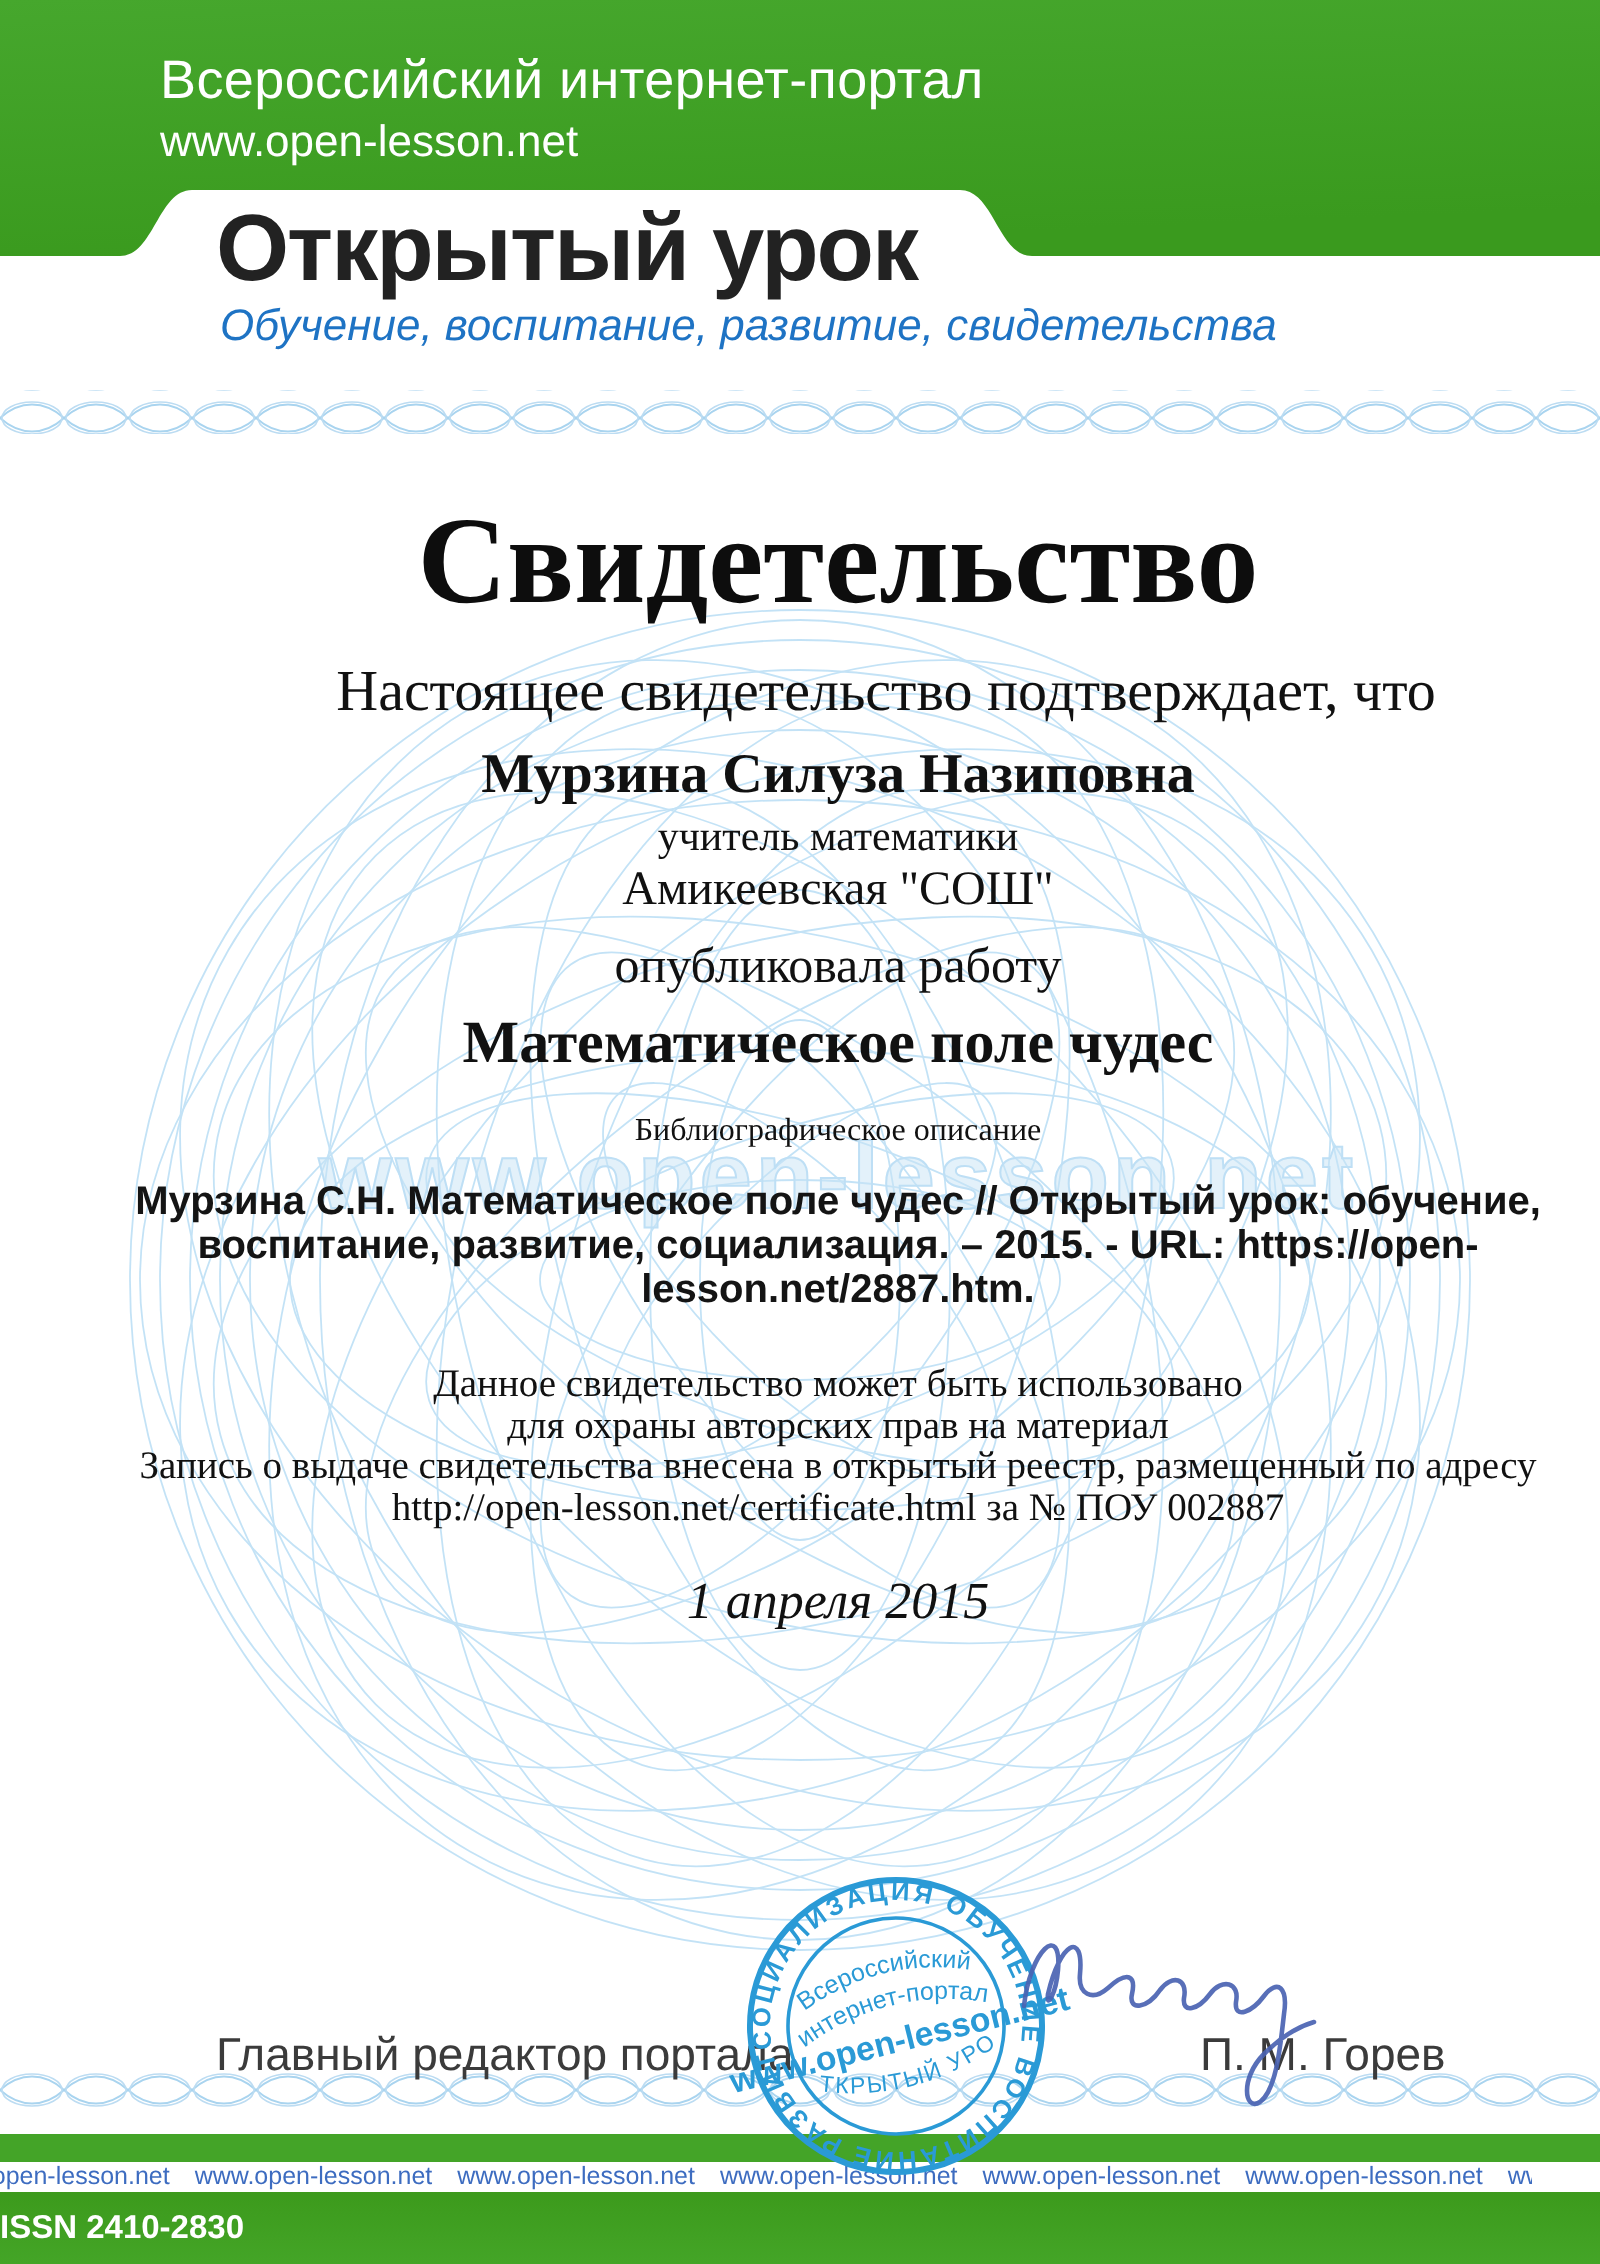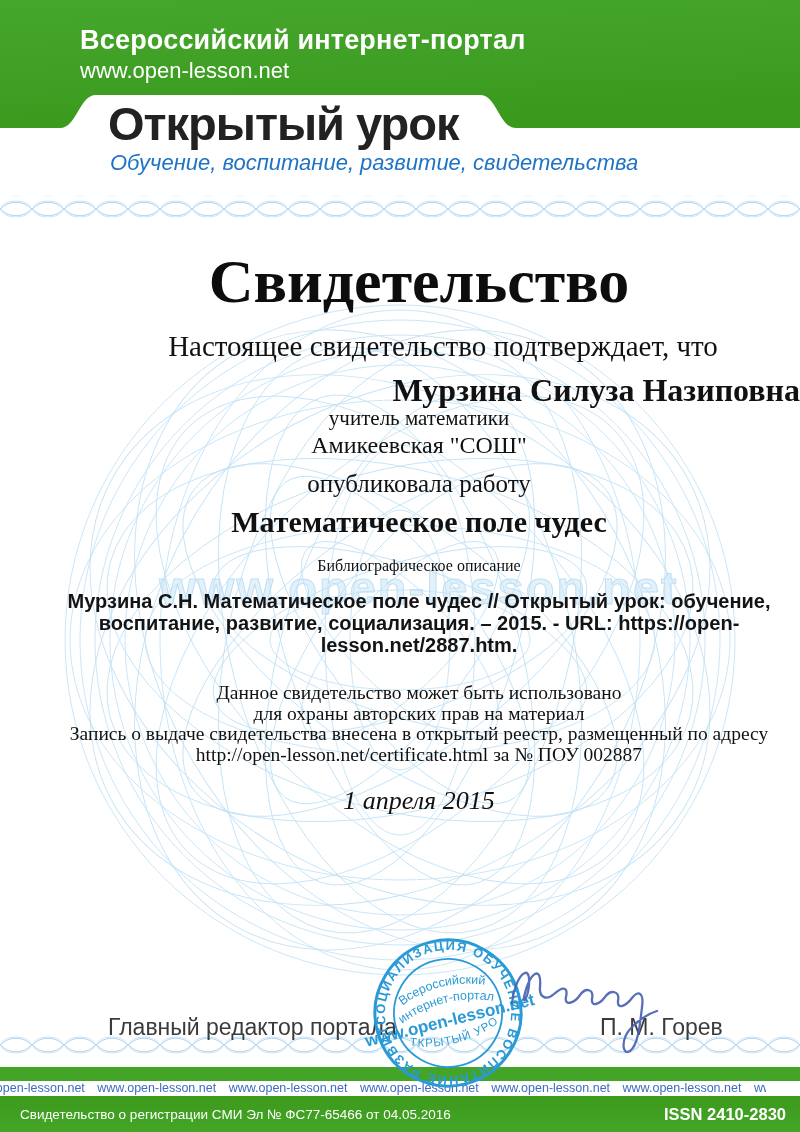--- a/index.html
+++ b/index.html
@@ -5,37 +5,37 @@
   html,body{margin:0;padding:0;}
   body{
     width:800px;height:1132px;position:relative;overflow:hidden;
     background:#ffffff;font-family:"Liberation Serif",serif;color:#111;
   }
   .abs{position:absolute;}
   .center{left:0;right:0;text-align:center;padding-left:38px;}
   
   #header-svg{top:0;left:0;}
   .portal-label{top:25px;left:80px;font-family:"Liberation Sans",sans-serif;
-    font-weight:bold;font-size:27px;color:#ffffff;letter-spacing:.2px;}
+    font-weight:normal;font-size:27px;color:#ffffff;letter-spacing:.2px;}
   .portal-url{top:58px;left:80px;font-family:"Liberation Sans",sans-serif;
     font-size:22px;color:#ffffff;}
   .site-title{top:96px;left:108px;font-family:"Liberation Sans",sans-serif;
     font-size:47px;font-weight:bold;color:#222;letter-spacing:-1px;}
   .tagline{top:150px;left:110px;font-family:"Liberation Sans",sans-serif;
     font-style:italic;font-size:22px;color:#1e73c4;}
   
   #guilloche{top:0;left:0;z-index:1;}
   .watermark{top:560px;z-index:2;font-family:"Liberation Sans",sans-serif;
     font-weight:bold;font-size:47px;letter-spacing:2px;
     color:rgba(200,228,246,.50);-webkit-text-stroke:1px #bedff5;}
   
   .ct{z-index:3;}
   .cert-title{top:246px;font-size:62px;font-weight:bold;color:#0d0d0d;}
   .intro{top:330px;font-size:29px;margin-left:48px;}
-  .name{top:372px;font-size:32px;font-weight:bold;text-align:right;}
+  .name{top:372px;font-size:28px;font-weight:bold;}
   .position{top:406px;font-size:21px;}
   .organization{top:432px;font-size:24px;}
   .action{top:470px;font-size:25px;}
   .work-title{top:505px;font-size:30px;font-weight:bold;}
   .bib-label{top:557px;font-size:16px;}
   .bib-text{top:590px;font-family:"Liberation Sans",sans-serif;font-weight:bold;
     font-size:20px;line-height:22px;max-width:724px;margin:0 auto;color:#141414;}
   .usage{font-size:19.5px;line-height:20.5px;}
   .usage1{top:683px;} .usage2{top:703.5px;} .reg1{top:724px;} .reg2{top:744.5px;}
   .issue-date{top:786px;font-size:26px;font-style:italic;}
@@ -146,21 +146,20 @@
   <span>www.open-lesson.net</span>
   <span>www.open-lesson.net</span>
   <span>www.open-lesson.net</span>
   <span>www.open-lesson.net</span>
   <span>www.open-lesson.net</span>
   <span>www.open-lesson.net</span>
   <span>www.open-lesson.net</span>
   
 </div>
 <div class="abs footer-main">
-  <span class="registration">Свидетельство о регистрации СМИ Эл № ФС77-65466 от 04.05.2016</span>
   <span class="issn">ISSN 2410-2830</span>
 </div>
 
 <svg id="stamp-svg" class="abs" width="200" height="200" viewBox="0 0 200 200" aria-hidden="true">
   <g transform="rotate(-14 100 100)">
     <circle cx="100" cy="100" r="73" fill="none" stroke="#2a9ad6" stroke-width="3"></circle>
     <circle cx="100" cy="100" r="54" fill="none" stroke="#2a9ad6" stroke-width="1.8"></circle>
     <defs>
       <path id="ringpath" d="M37,100 A63,63 0 1 1 163,100 A63,63 0 1 1 37,100" fill="none"></path>
       <path id="arc1" d="M52,84 Q100,62 148,84" fill="none"></path>

